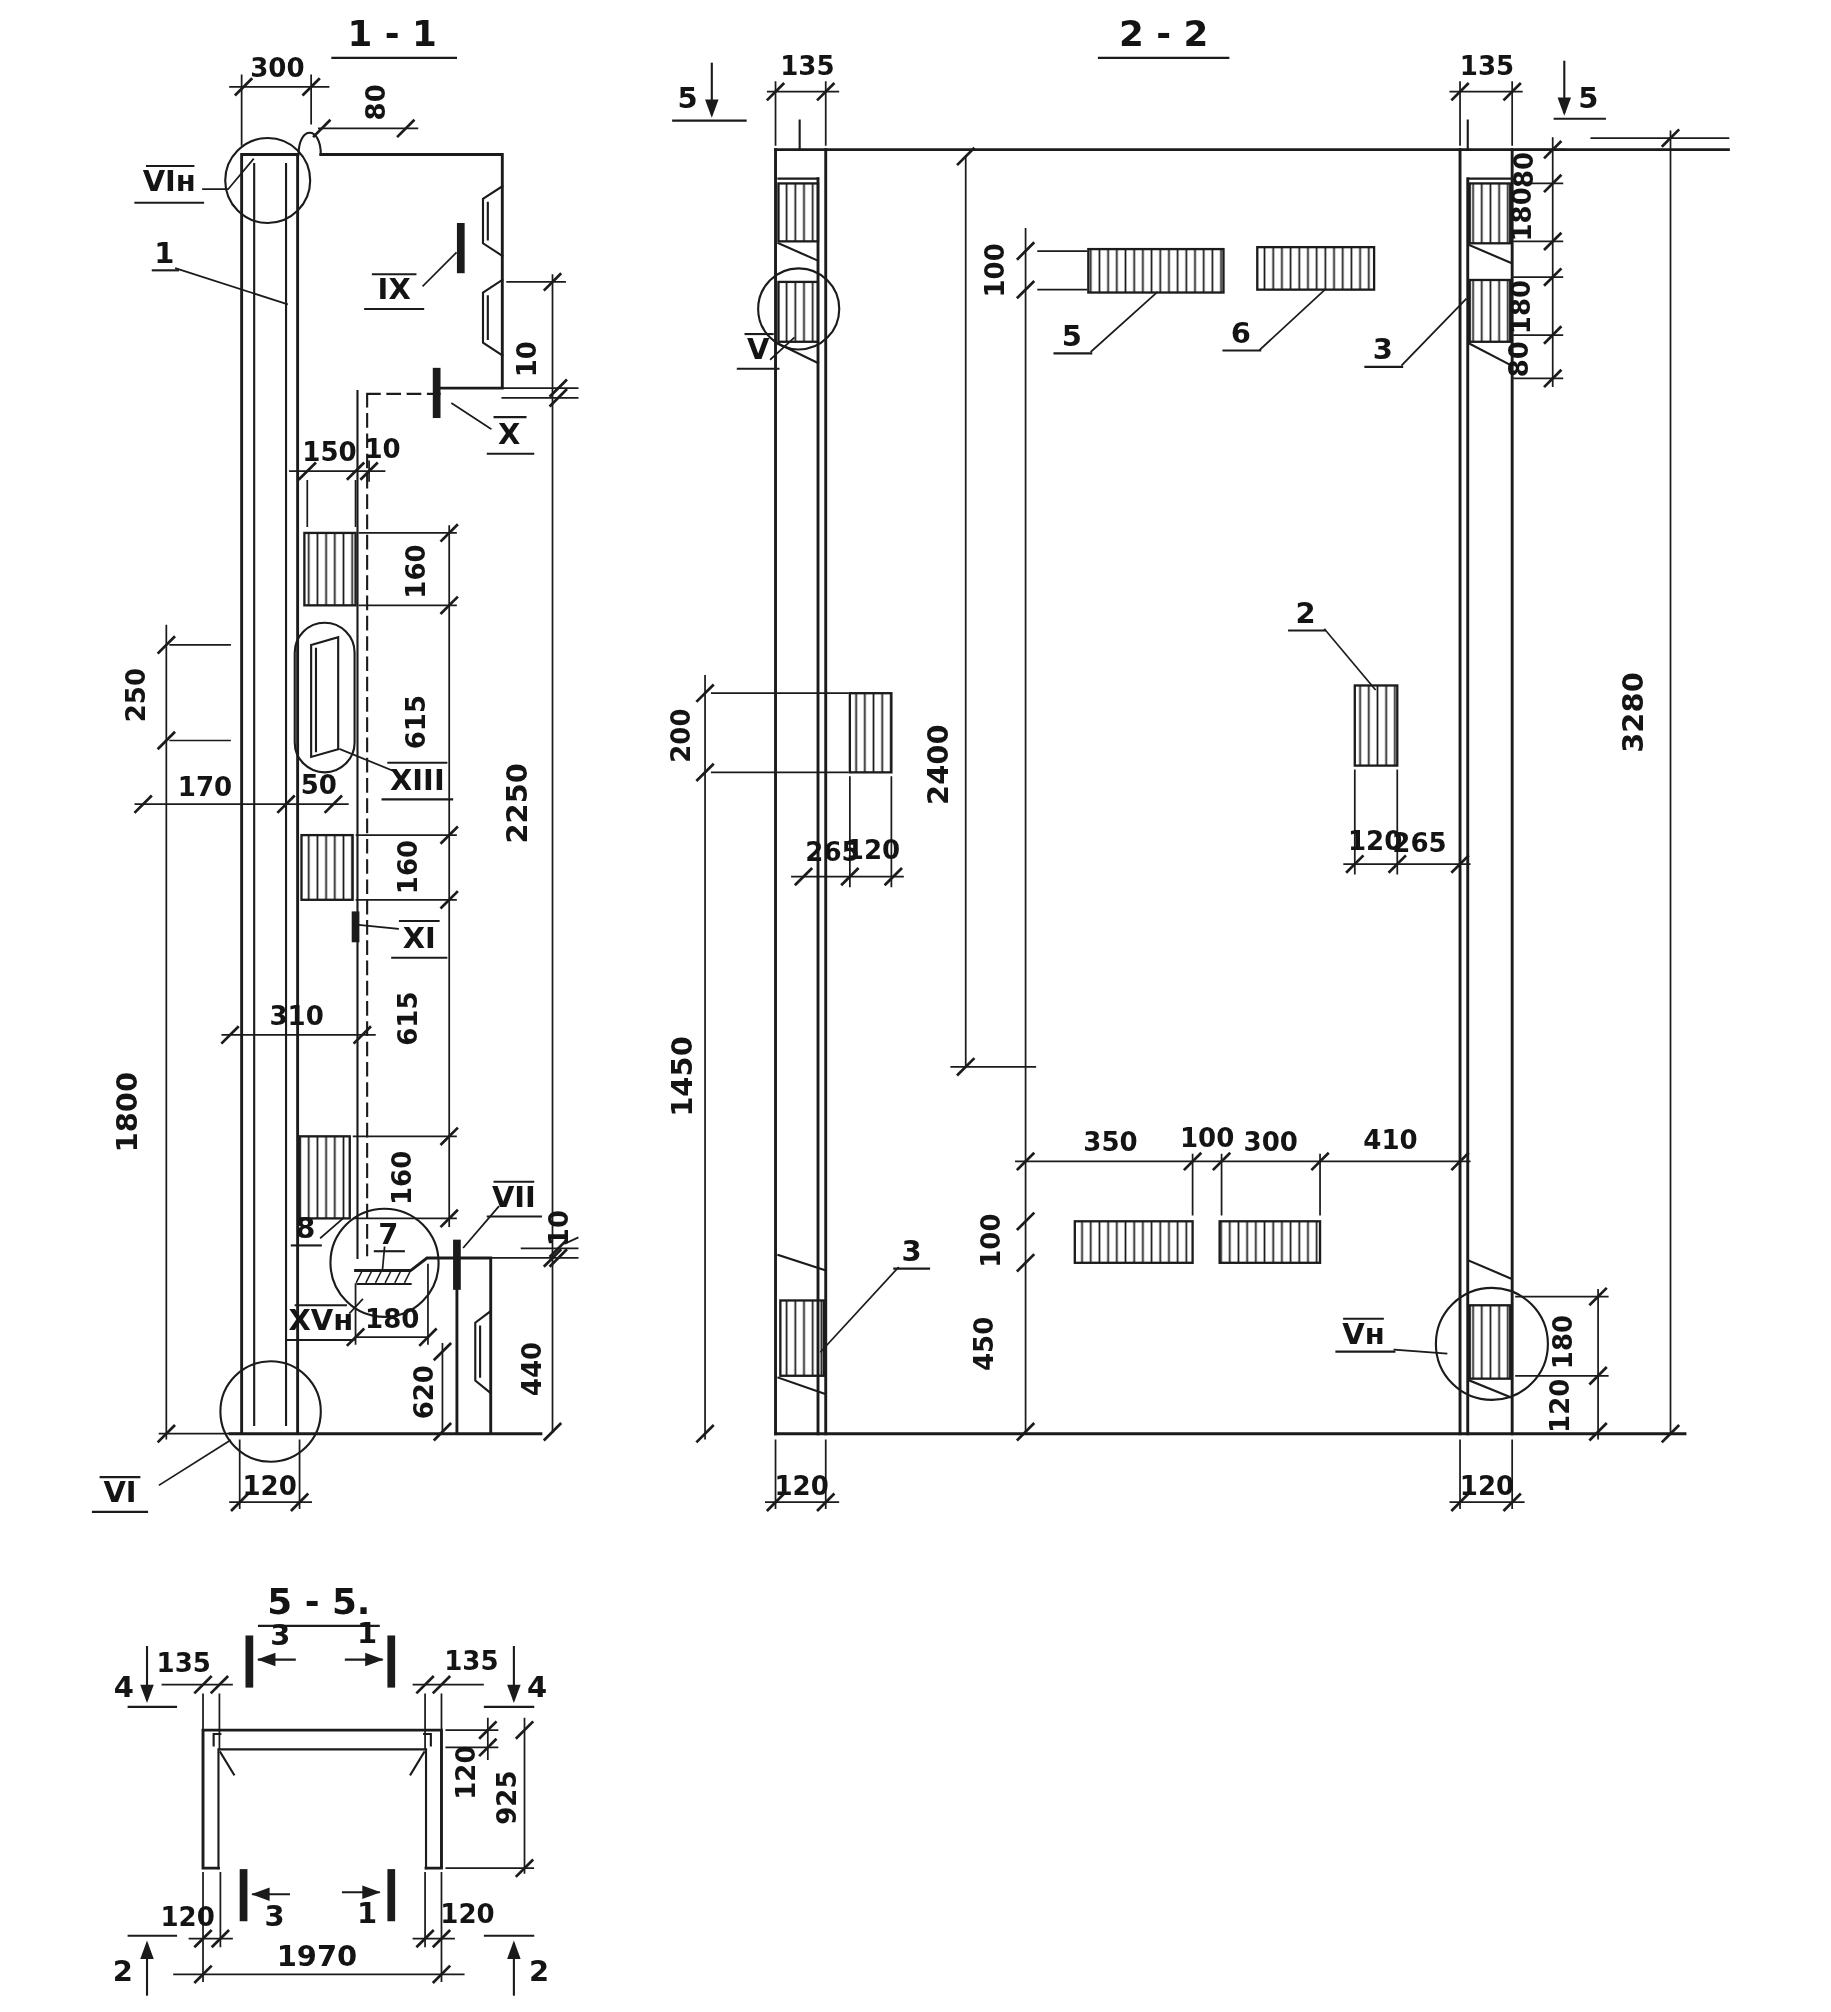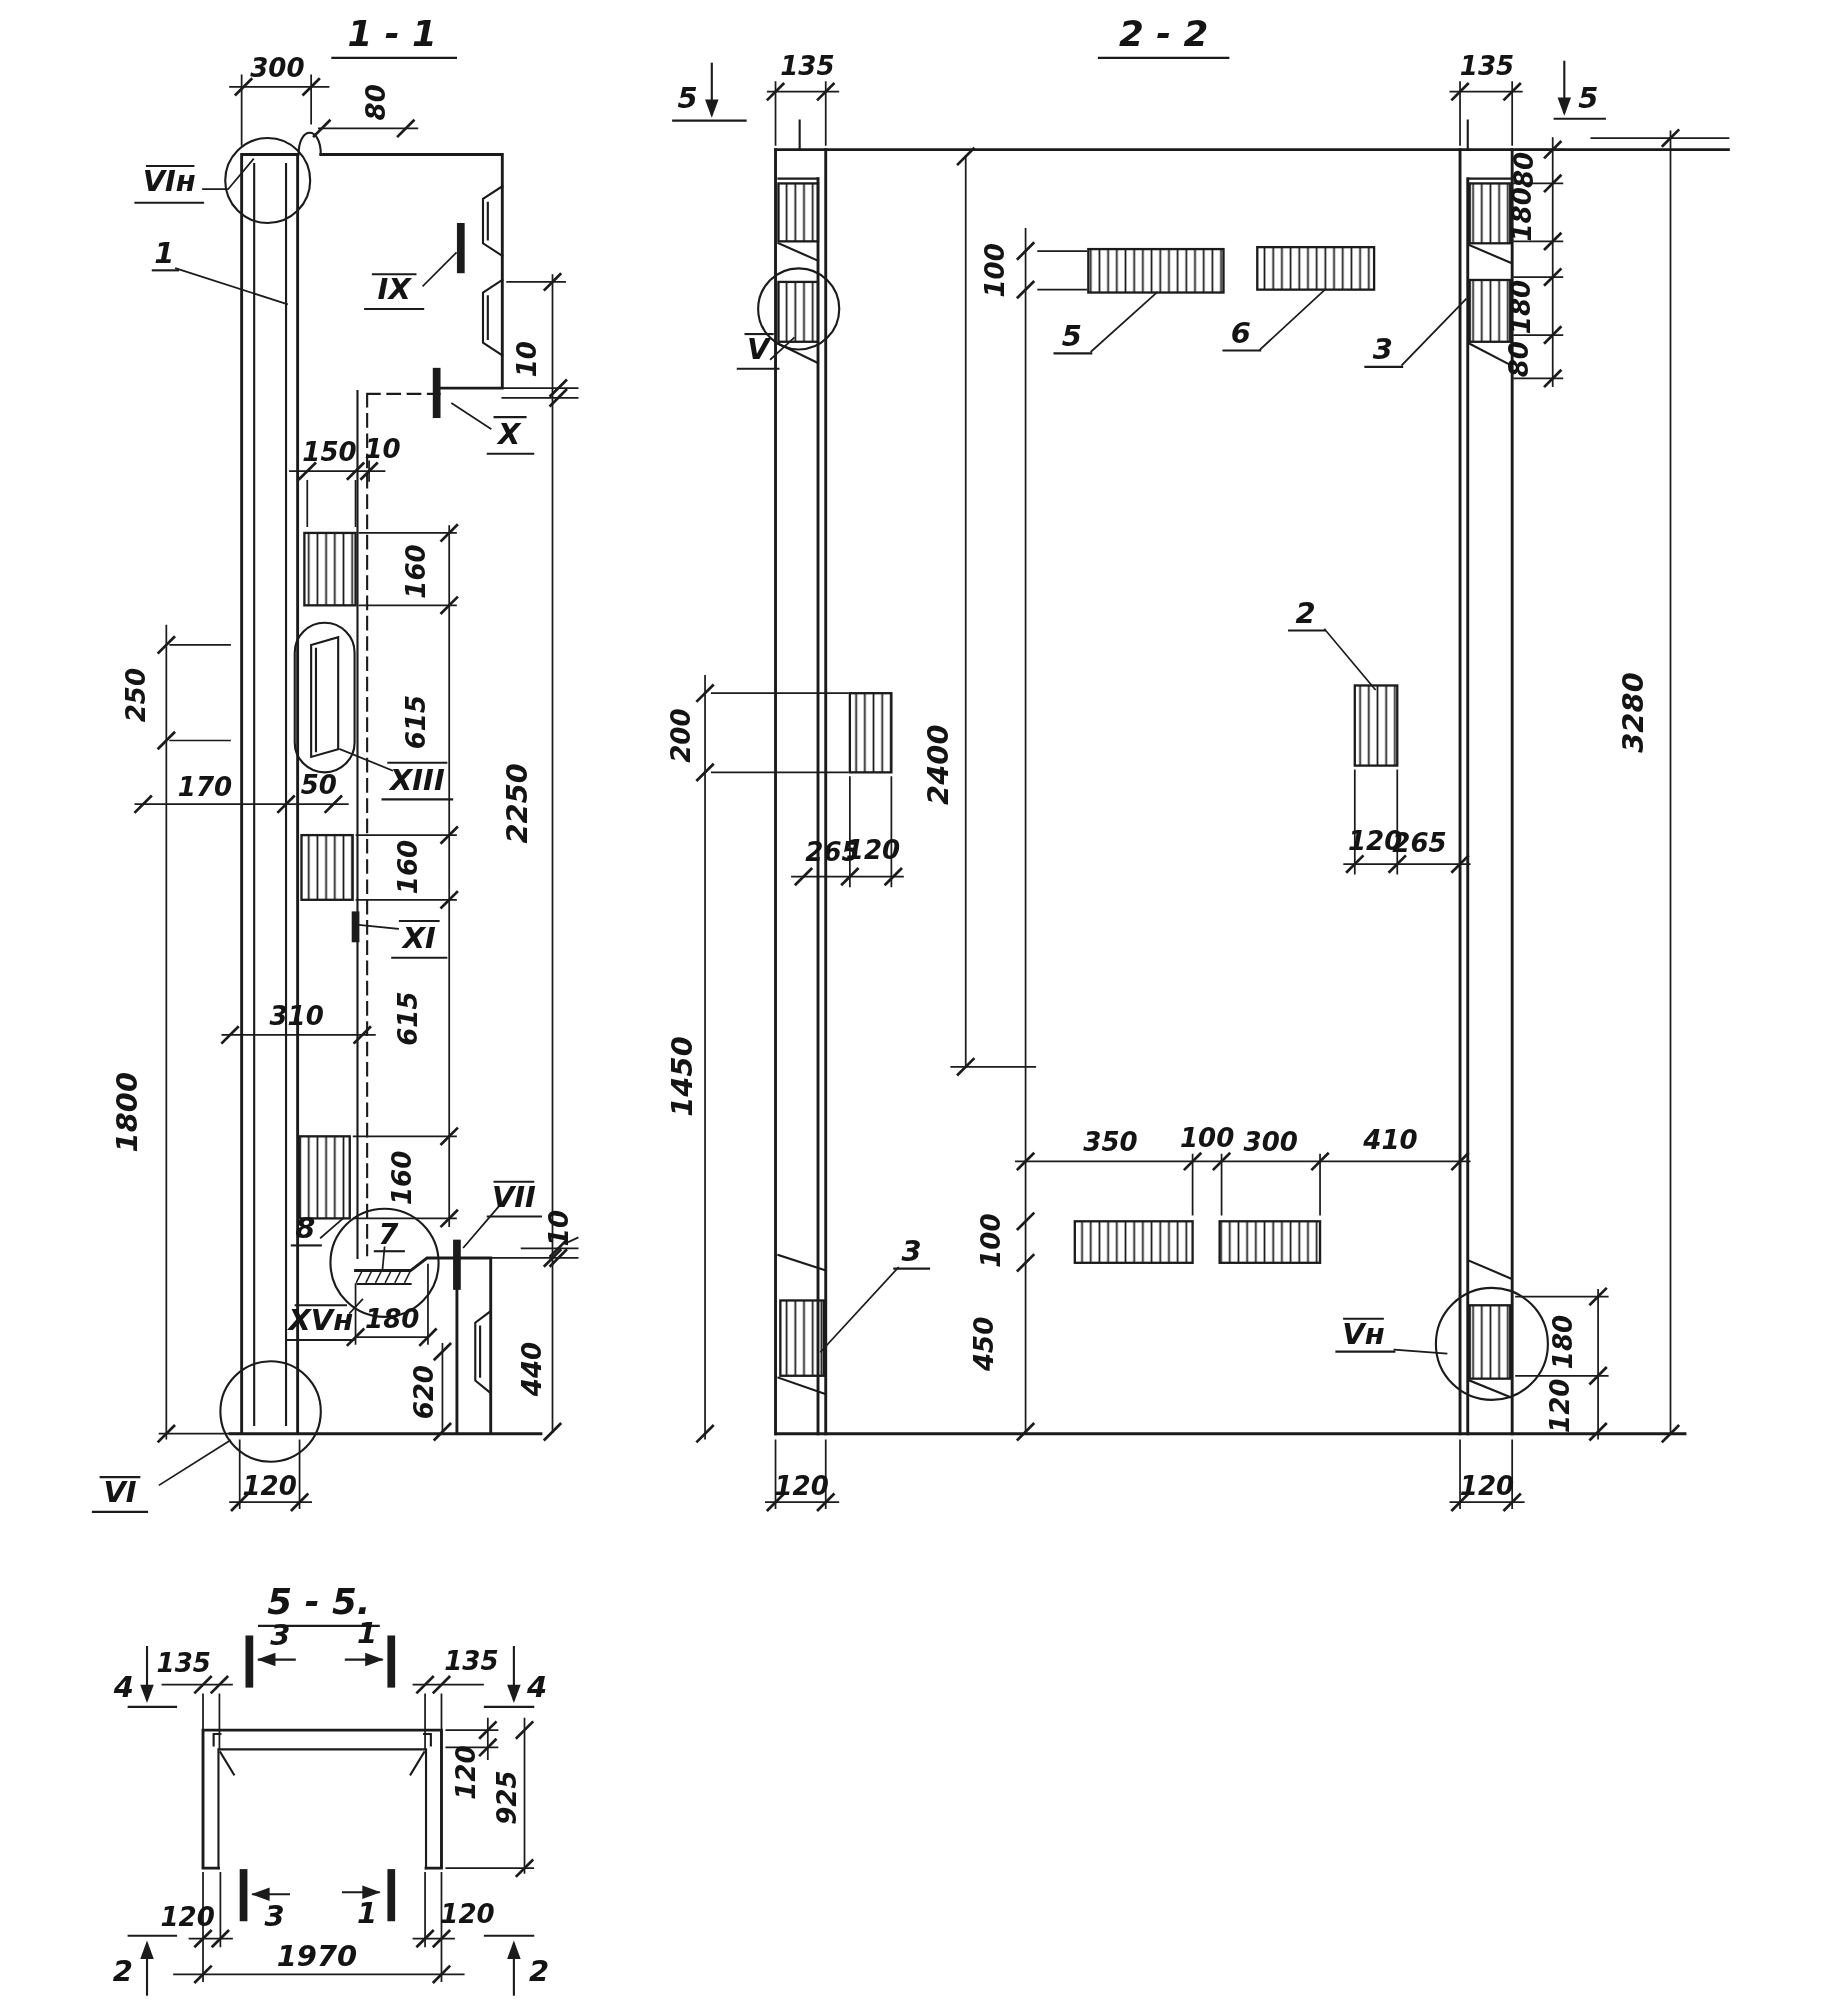--- a/index.html
+++ b/index.html
@@ -1,16 +1,16 @@
 <!DOCTYPE html>
 <html><head>
 <meta charset="utf-8">
 <style>
   html,body{margin:0;padding:0;background:#ffffff;}
-  #stage{position:relative;width:1796px;height:2012px;background:#ffffff;overflow:hidden;font-style:italic;}
+  #stage{position:relative;width:1796px;height:2012px;background:#ffffff;overflow:hidden;}
   svg{display:block}
   .ln{stroke:#1b1b1b;fill:none;stroke-linecap:square}
   .w3{stroke-width:3}
   .w2{stroke-width:2.2}
   .d{stroke-width:1.8}
   .thin{stroke-width:1.6}
   .dash{stroke-dasharray:13 8}
   .cut{stroke-width:8}
   .h{fill:url(#hv);stroke:#1b1b1b;stroke-width:2.4}
   .ah{fill:#1b1b1b;stroke:none}

